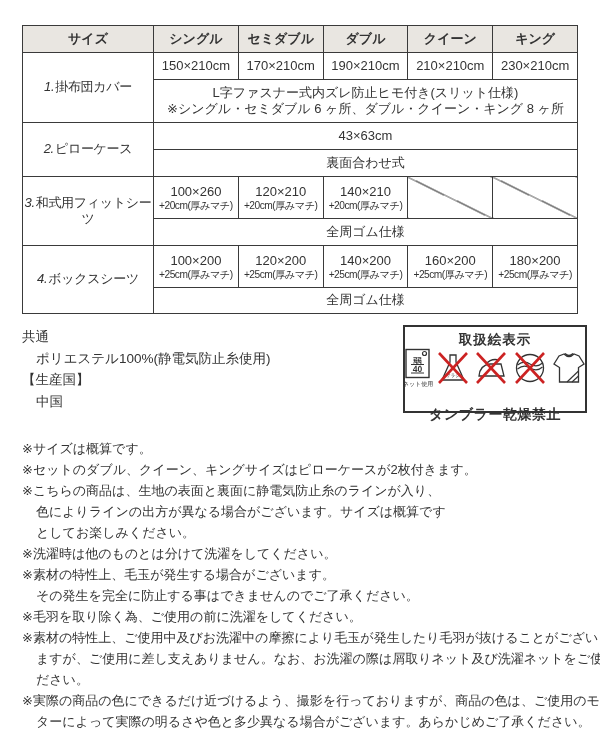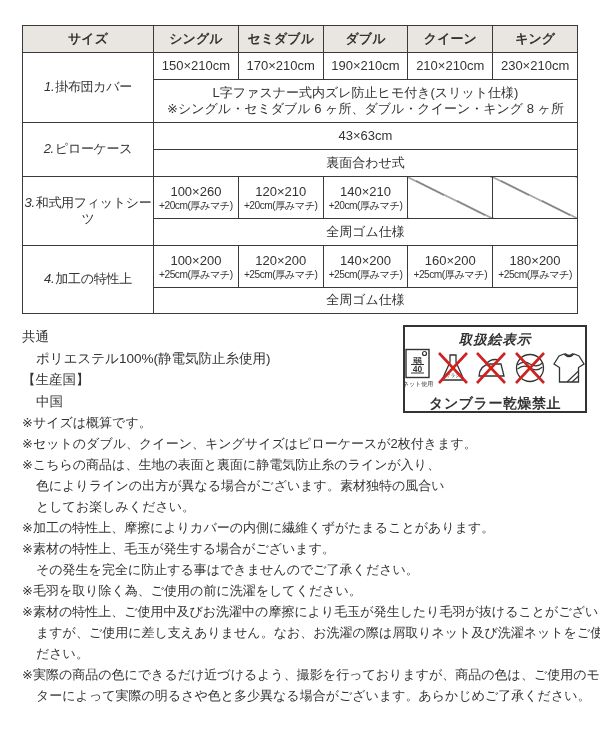--- a/index.html
+++ b/index.html
@@ -31,26 +31,26 @@
       #555 calc(50% + 0.6px), transparent calc(50% + 0.6px));
   }
   
   .common{position:absolute;left:22px;top:326px;font-size:13.5px;line-height:21.5px;}
   .common .ind{padding-left:14px;}
   
   .care-box{
     position:absolute;left:403px;top:325px;width:180px;height:84px;
     border:2px solid #333;background:#fff;text-align:center;
   }
-  .care-title{font-size:13.5px;font-weight:bold;margin-top:4px;letter-spacing:1px;font-style:italic;}
+  .care-title{font-size:13.5px;font-weight:bold;margin-top:4px;letter-spacing:1px;}
   .care-icons{display:flex;justify-content:center;align-items:center;gap:3px;margin-top:1px;height:40px;}
   .care-icon{position:relative;}
-  .care-caption{font-size:14px;font-weight:bold;letter-spacing:0.5px;margin-top:5px;}
-  
-  .notes{position:absolute;left:22px;top:412px;width:578px;font-size:13px;line-height:21px;}
+  .care-caption{font-size:14px;font-weight:bold;letter-spacing:0.5px;margin-top:16px;}
+  
+  .notes{position:absolute;left:22px;top:438px;width:578px;font-size:13px;line-height:21px;}
   .note-line{white-space:nowrap;}
   .note-line.cont{padding-left:14px;}
 </style>
 </head>
 <body>
 
 <div class="page">
 
   <table class="spec">
     <colgroup>
@@ -105,21 +105,21 @@
         <div class="dim">140×210</div>
         <div class="gusset">+20cm(厚みマチ)</div>
       </td>
       <td class="diag"></td>
       <td class="diag"></td>
     </tr>
     <tr class="h27">
       <td colspan="5">全周ゴム仕様</td>
     </tr>
     <tr class="h42">
-      <td class="label-cell" rowspan="2"><span class="num">4.</span><span>加工の特性上</span></td>
+      <td class="label-cell" rowspan="2"><span class="num">4.</span><span>ボックスシーツ</span></td>
       <td class="dimcell">
         <div class="dim">100×200</div>
         <div class="gusset">+25cm(厚みマチ)</div>
       </td>
       <td class="dimcell">
         <div class="dim">120×200</div>
         <div class="gusset">+25cm(厚みマチ)</div>
       </td>
       <td class="dimcell">
         <div class="dim">140×200</div>
@@ -200,25 +200,25 @@
 
   <div class="notes">
       <div class="note">
         <div class="note-line">※サイズは概算です。</div>
       </div>
       <div class="note">
         <div class="note-line">※セットのダブル、クイーン、キングサイズはピローケースが2枚付きます。</div>
       </div>
       <div class="note">
         <div class="note-line">※こちらの商品は、生地の表面と裏面に静電気防止糸のラインが入り、</div>
-        <div class="note-line cont">色によりラインの出方が異なる場合がございます。素材独特の風合い</div>
+        <div class="note-line cont">色によりラインの出方が異なる場合がございます。サイズは概算です</div>
         <div class="note-line cont">としてお楽しみください。</div>
       </div>
       <div class="note">
-        <div class="note-line">※加工の特性上、摩擦によりカバーの内側に繊維くずがたまることがあります。</div>
+        <div class="note-line">※洗濯時は他のものとは分けて洗濯をしてください。</div>
       </div>
       <div class="note">
         <div class="note-line">※素材の特性上、毛玉が発生する場合がございます。</div>
         <div class="note-line cont">その発生を完全に防止する事はできませんのでご了承ください。</div>
       </div>
       <div class="note">
         <div class="note-line">※毛羽を取り除く為、ご使用の前に洗濯をしてください。</div>
       </div>
       <div class="note">
         <div class="note-line">※素材の特性上、ご使用中及びお洗濯中の摩擦により毛玉が発生したり毛羽が抜けることがござい</div>

